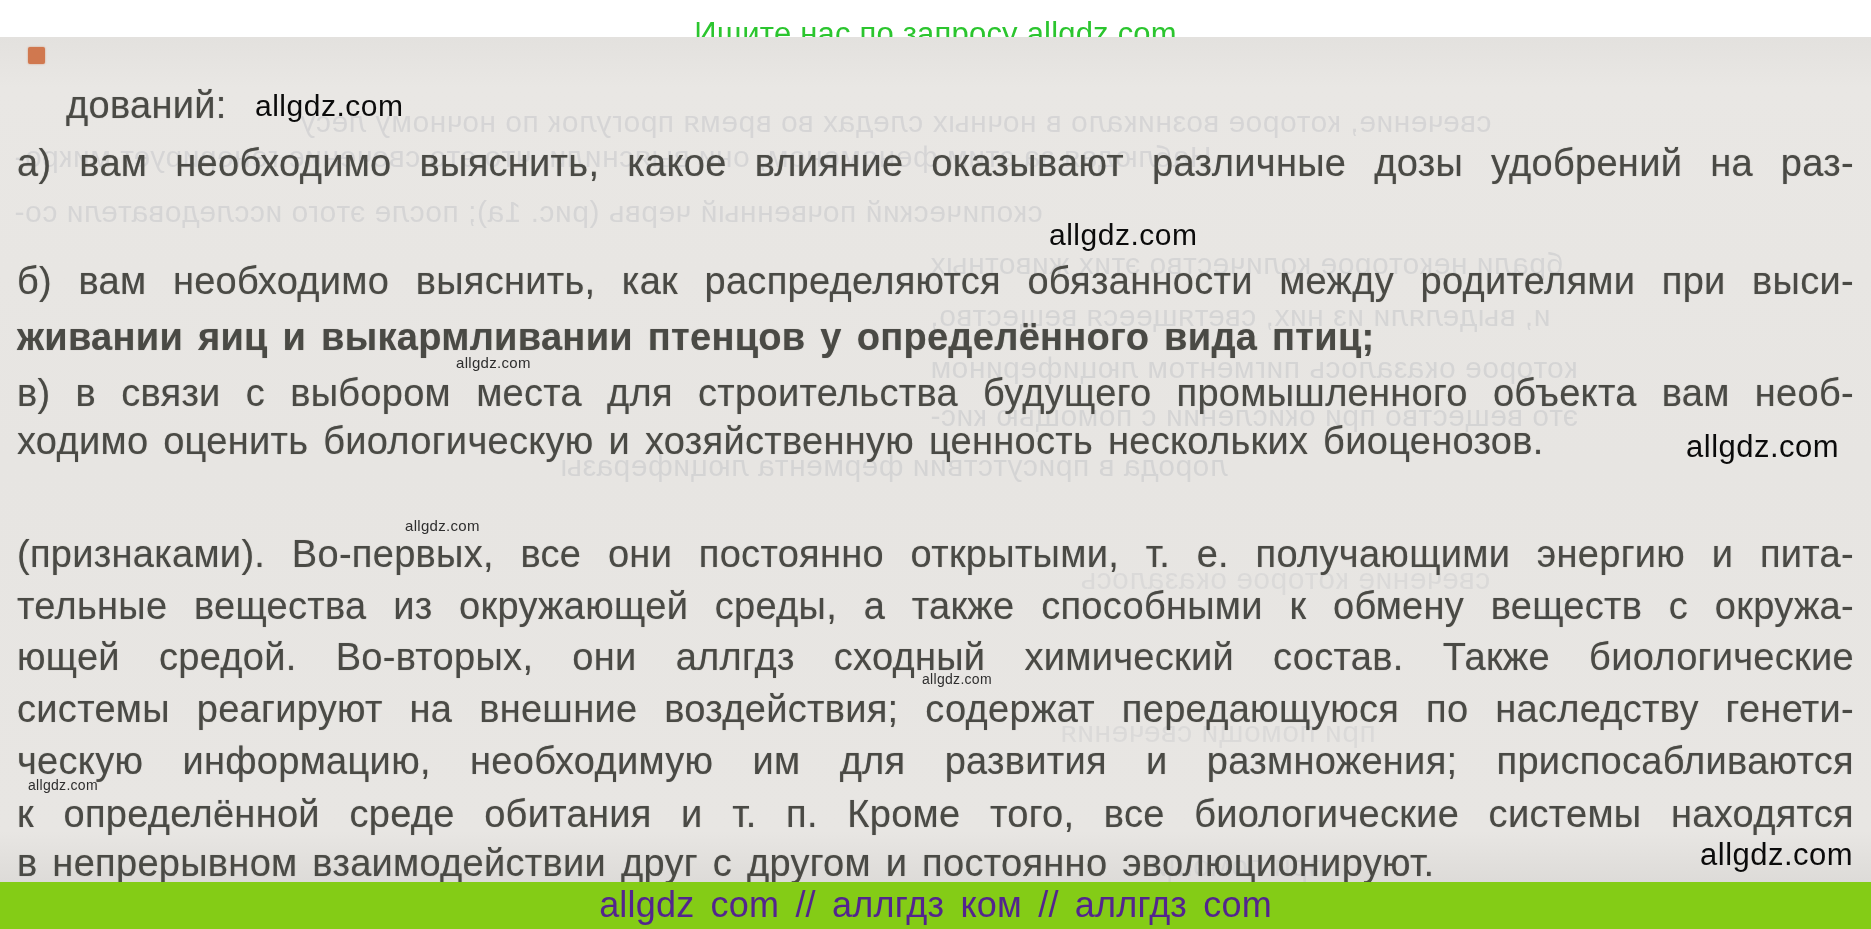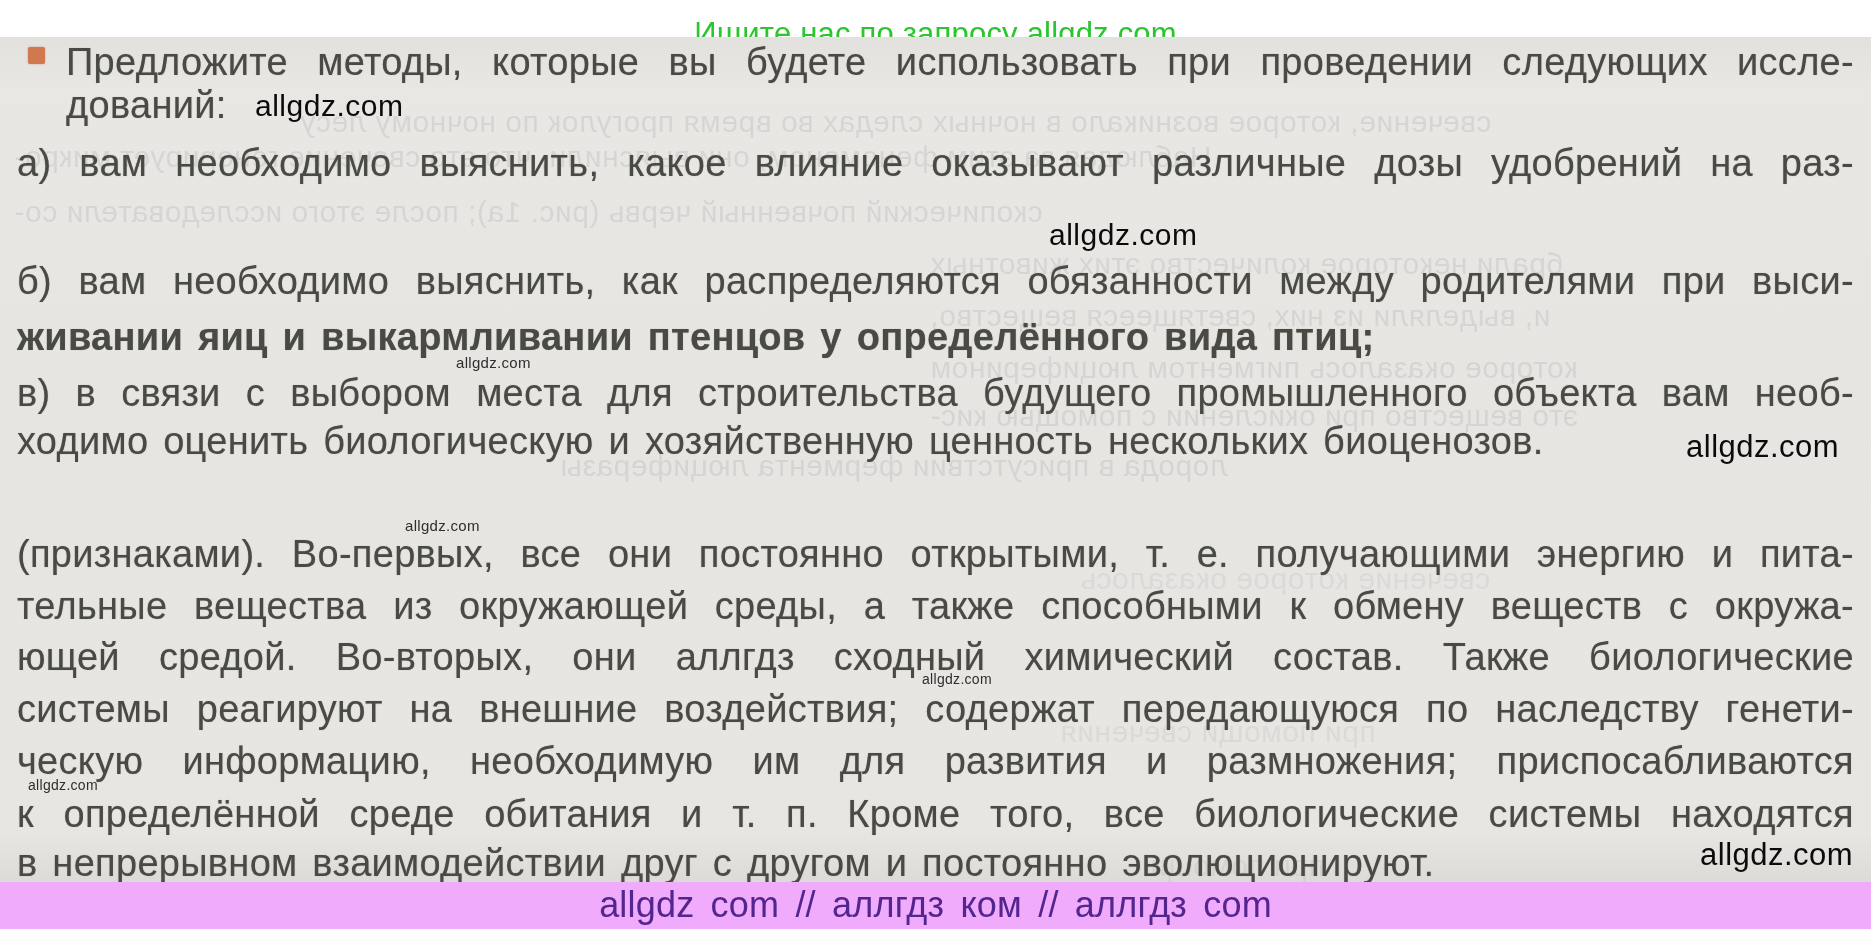--- a/index.html
+++ b/index.html
@@ -20,21 +20,21 @@
   .indent{left:66px;width:1788px;}
   .bullet{position:absolute;left:28px;top:10px;width:17px;height:17px;background:#d0784f;
         border-radius:2px;box-shadow:0 0 2px rgba(208,120,79,.7);}
   .wm{position:absolute;color:#0b0b0b;font-size:30px;letter-spacing:0.5px;white-space:nowrap;}
   .wm.tiny{font-size:15px;color:#2e2e2e;letter-spacing:0.3px;}
   
   .ghost{position:absolute;color:#70778a;opacity:0.15;font-size:30px;white-space:nowrap;
         transform:scaleX(-1);filter:blur(0.7px);letter-spacing:0.5px;}
   .ghost.low{opacity:0.10;}
   
-  .bottom-strip{position:absolute;left:0;top:882px;width:1871px;height:47px;background:#f0abfc;}
+  .bottom-strip{position:absolute;left:0;top:882px;width:1871px;height:47px;background:#84cc16;}
   .footer-line{position:absolute;left:0;top:2px;width:1871px;text-align:center;
         font-size:36px;color:#53258e;letter-spacing:0.2px;word-spacing:6px;}
 </style>
 </head>
 <body>
 
 <div class="page">
 
   <div class="top-strip">
     <div class="promo-header">Ищите нас по запросу allgdz.com</div>
@@ -48,21 +48,20 @@
     <div class="ghost" style="left:930px;top:210px;">брали некоторое количество этих животных</div>
     <div class="ghost" style="left:930px;top:262px;">и, выделяли из них, светящееся вещество,</div>
     <div class="ghost" style="left:930px;top:314px;">которое оказалось пигментом люциферином</div>
     <div class="ghost" style="left:930px;top:362px;">это вещество при окислении с помощью кис-</div>
     <div class="ghost" style="left:560px;top:412px;">лорода в присутствии фермента люциферазы</div>
     <div class="ghost low" style="left:1080px;top:525px;">свечение которое оказалось</div>
     <div class="ghost low" style="left:1060px;top:678px;">при помощи свечения</div>
     <div class="ghost low" style="left:1150px;top:812px;">при помощи</div>
 
     <div class="bullet"></div>
-    <div class="tline indent just" style="top:4px;">Предложите методы, которые вы будете использовать при проведении следующих иссле-</div>
     <div class="tline indent" style="top:47px;">дований:</div>
     <div class="wm" style="left:255px;top:52px;">allgdz.com</div>
 
     <div class="tline just" style="top:105px;">а) вам необходимо выяснить, какое влияние оказывают различные дозы удобрений на раз-</div>
     <div class="wm" style="left:1049px;top:181px;">allgdz.com</div>
 
     <div class="tline just" style="top:223px;">б) вам необходимо выяснить, как распределяются обязанности между родителями при выси-</div>
     <div class="tline" style="top:279px;font-weight:bold;">живании яиц и выкармливании птенцов у определённого вида птиц;</div>
     <div class="wm tiny" style="left:456px;top:317px;">allgdz.com</div>
 

